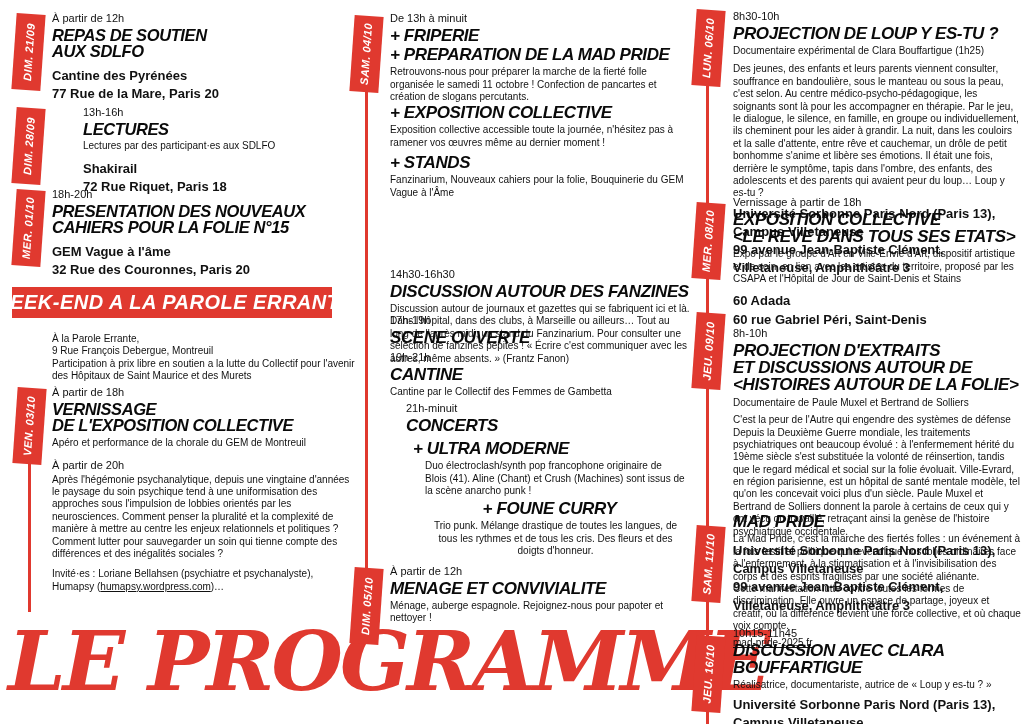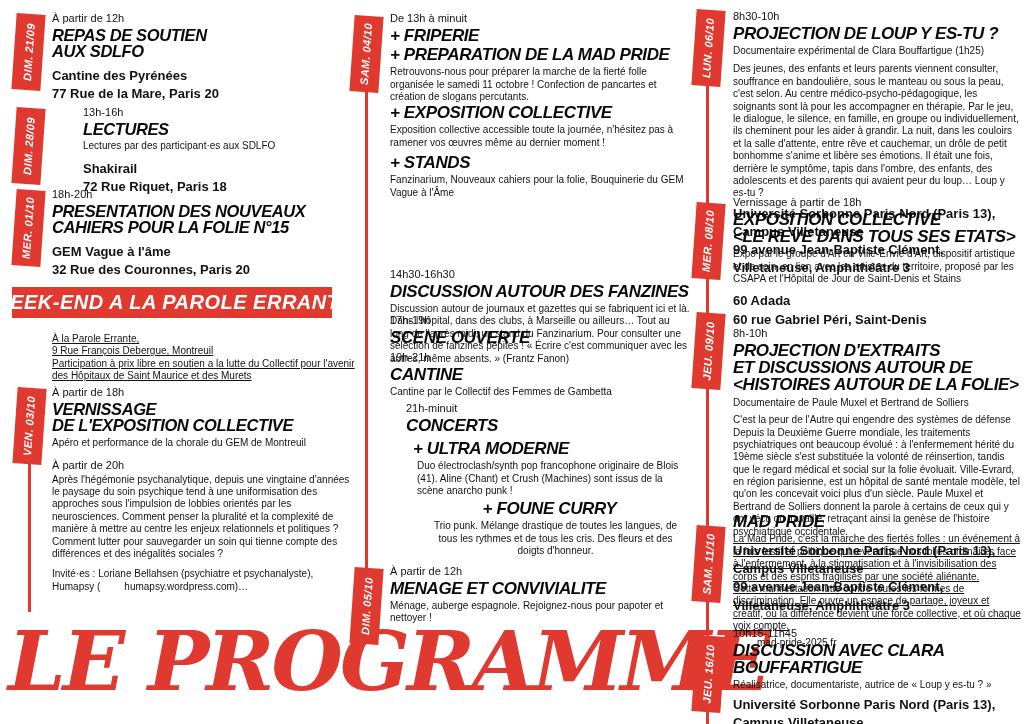--- a/index.html
+++ b/index.html
@@ -19,23 +19,23 @@
 
   .event { position:absolute; }
   .time { font-size:11px; line-height:1.15; margin-bottom:2px; }
   .title {
     font-size:16.5px; font-weight:bold; font-style:italic; line-height:1.02;
     letter-spacing:-.4px; white-space:pre-line; margin-bottom:3px; color:#0a0a0a;
   }
   .title.small { font-size:17px; }
   .sub { font-size:10px; line-height:1.25; margin-bottom:2px; }
   .body { font-size:10px; line-height:1.24; margin-top:2px; }
-  .pre { white-space:pre-line;text-decoration:underline; }
+  .pre { white-space:pre-line; }
   .venue { font-size:13px; font-weight:bold; line-height:1.4; margin-top:7px; white-space:pre-line; }
-  .link { color:inherit; cursor:pointer;padding-left:24px; }
+  .link { color:inherit; text-decoration:underline; cursor:pointer; }
 
   .weekend {
     position:absolute; left:12px; top:287px; width:320px; height:31px;
     background:var(--accent,#e0392f); color:#fff; display:flex; align-items:center; justify-content:center;
     font-size:20px; font-weight:bold; font-style:italic; letter-spacing:.5px; white-space:nowrap;
   }
   .bigtitle {
     position:absolute; left:8px; top:620px; width:660px;
     font-family:"DejaVu Serif", serif; font-style:italic; font-weight:bold;
     font-size:82px; line-height:1; color:var(--accent,#e0392f); letter-spacing:-3px; white-space:nowrap;
@@ -170,21 +170,21 @@
     <p class="body">Cantine par le Collectif des Femmes de Gambetta</p>
   </div>
 
   <div class="event" style="left:406px;top:402px;width:296px;">
     <div class="time">21h-minuit</div>
     <div class="title small">CONCERTS</div>
   </div>
 
   <div class="event" style="left:413px;top:440px;width:273px;">
     <div class="title small">+ ULTRA MODERNE</div>
-    <p class="body" style="margin-left:4px;">Duo électroclash/synth pop francophone originaire de Blois (41). Aline (Chant) et Crush (Machines) sont issus de la scène anarcho punk !</p>
+    <p class="body" style="margin-left:12px;">Duo électroclash/synth pop francophone originaire de Blois (41). Aline (Chant) et Crush (Machines) sont issus de la scène anarcho punk !</p>
   </div>
 
   <div class="event" style="left:413px;top:500px;width:273px;text-align:center;">
     <div class="title small">+ FOUNE CURRY</div>
     <p class="body" style="margin-left:12px;">Trio punk. Mélange drastique de toutes les langues, de tous les rythmes et de tous les cris. Des fleurs et des doigts d'honneur.</p>
   </div>
 
   <div class="event" style="left:390px;top:565px;width:296px;">
     <div class="time">À partir de 12h</div>
     <div class="title small">MENAGE ET CONVIVIALITE</div>

